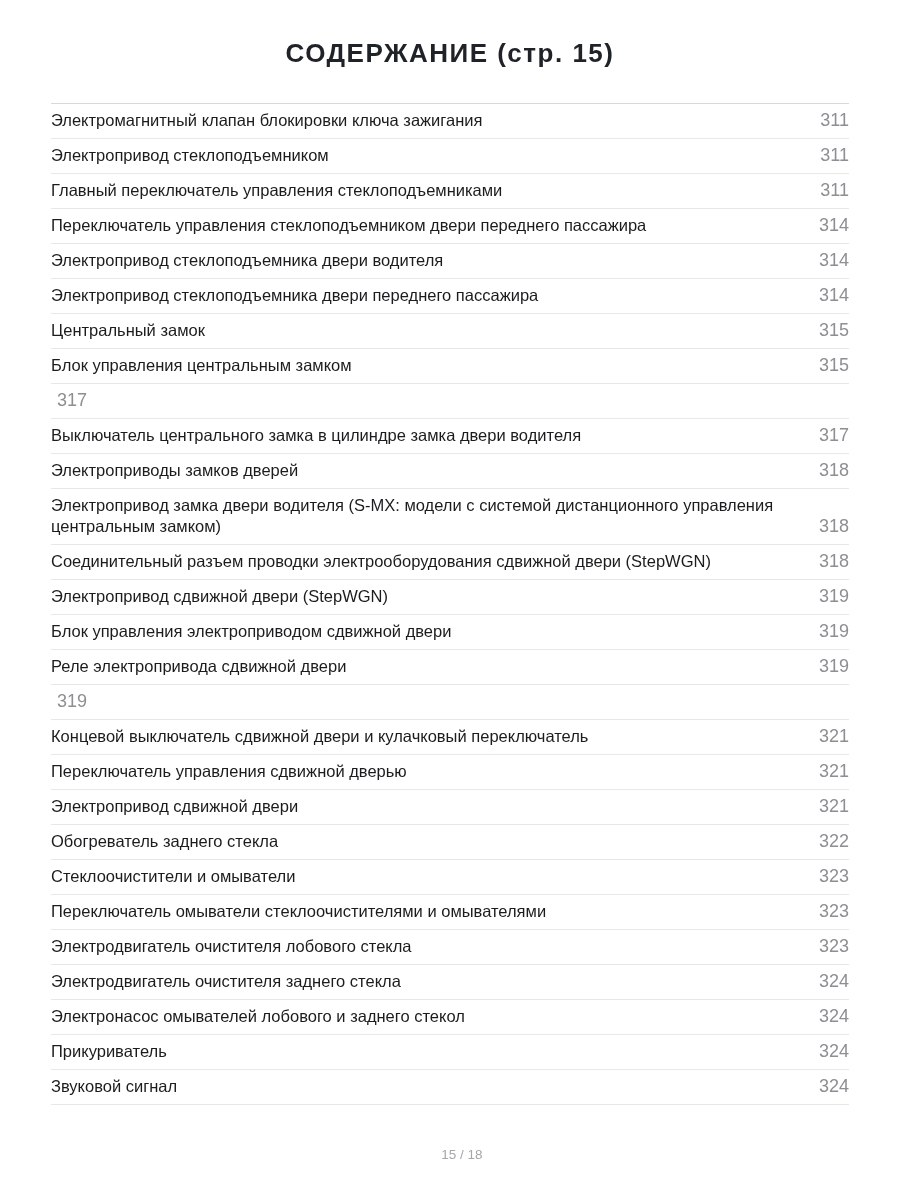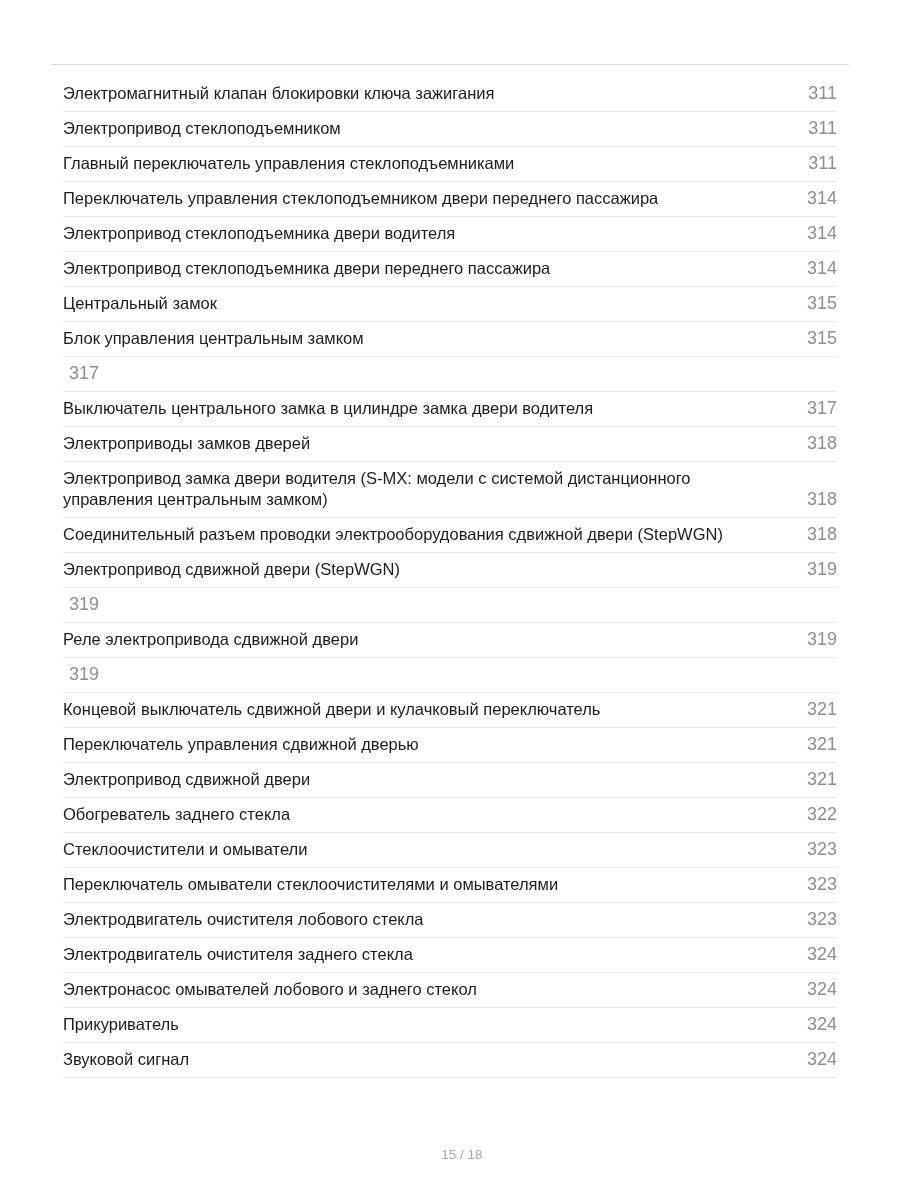--- a/index.html
+++ b/index.html
@@ -26,21 +26,21 @@
     letter-spacing: 1.5px;
     color: #1f2328;
     padding-top: 8px;
   }
   .title-divider {
     border: none;
     border-top: 1px solid #d9d9d9;
     margin: 34px 0 0 0;
   }
   .toc-list {
-    margin: 12px;
+    margin: 0;
     padding: 0;
     list-style: none;
   }
   .toc-row {
     display: flex;
     justify-content: space-between;
     align-items: flex-end;
     padding: 6px 0 7px 0;
     border-bottom: 1px solid #e8e8e8;
   }
@@ -68,20 +68,21 @@
     text-align: center;
     font-size: 13.5px;
     color: #a6a6ab;
     margin-left: 24px;
   }
 </style>
 </head>
 <body>
 
 <div class="page">
+  <h1 class="toc-title">СОДЕРЖАНИЕ (стр. 15)</h1>
   <hr class="title-divider">
 
   <ul class="toc-list">
   <li class="toc-row">
     <span class="toc-label">Электромагнитный клапан блокировки ключа зажигания</span>
     <span class="toc-page">311</span>
   </li>
 
   <li class="toc-row">
     <span class="toc-label">Электропривод стеклоподъемником</span>
@@ -141,20 +142,21 @@
     <span class="toc-label">Соединительный разъем проводки электрооборудования сдвижной двери (StepWGN)</span>
     <span class="toc-page">318</span>
   </li>
 
   <li class="toc-row">
     <span class="toc-label">Электропривод сдвижной двери (StepWGN)</span>
     <span class="toc-page">319</span>
   </li>
 
   <li class="toc-row">
+    <span class="toc-label">Блок управления электроприводом сдвижной двери</span>
     <span class="toc-page">319</span>
   </li>
 
   <li class="toc-row">
     <span class="toc-label">Реле электропривода сдвижной двери</span>
     <span class="toc-page">319</span>
   </li>
 
   <li class="toc-row">
     <span class="toc-page">319</span>

